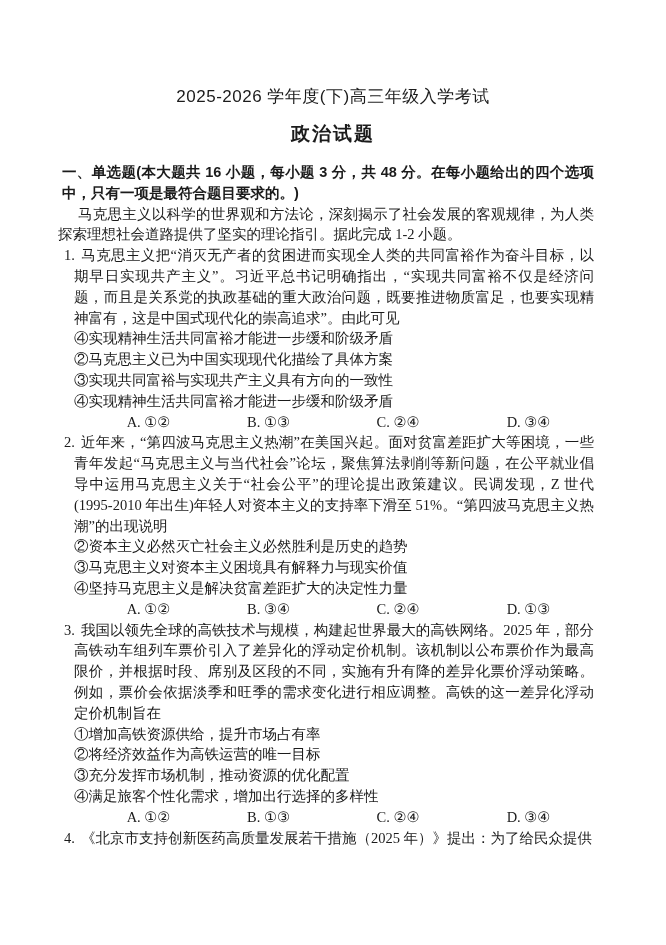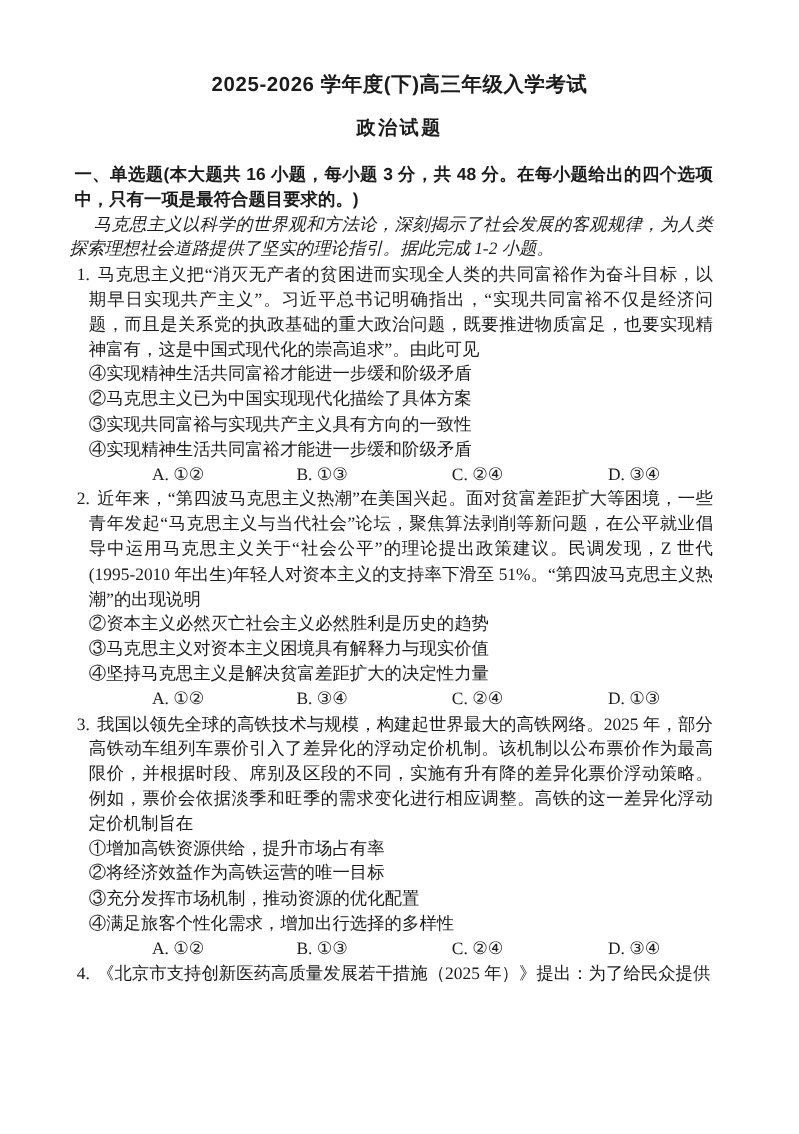--- a/index.html
+++ b/index.html
@@ -8,54 +8,53 @@
     width: 666px;
     height: 945px;
     margin: 0 auto;
     background: #ffffff;
     color: #1b1b1b;
     overflow: hidden;
     box-sizing: border-box;
   }
   .exam-title {
     margin: 0;
-    padding-top: 60px;
+    padding-top: 86px;
     text-align: center;
     font-family: "Liberation Sans", "DejaVu Sans", sans-serif;
-    font-weight: 700;
+    font-weight: 400;
     font-size: 17px;
     line-height: 21px;
     letter-spacing: 0.5px;
   }
   .subject-title {
     margin: 14px 0 0 0;
     text-align: center;
     font-family: "Liberation Sans", "DejaVu Sans", sans-serif;
     font-weight: 700;
-    font-size: 16px;
+    font-size: 19px;
     line-height: 26px;
     letter-spacing: 2px;
   }
   .content {
     margin: 15px 72px 0 58px;
     font-family: "Liberation Serif", "DejaVu Serif", serif;
     font-size: 14.5px;
     line-height: 20.8px;
     text-align: justify;
   }
   .section-header {
     margin: 0 0 0 4px;
     font-family: "Liberation Sans", "DejaVu Sans", sans-serif;
     font-weight: 700;
     font-size: 14.5px;
     line-height: 20.8px;
   }
   .intro {
     margin: 0;
-    font-style: italic;
     text-indent: 20px;
   }
   .question { margin-left: 6px; padding-left: 10px; }
   .stem { text-indent: -10px; }
   .q-num { margin-right: 6px; }
   .statement { text-align: left; }
   .choices {
     display: grid;
     grid-template-columns: 111px 129px 130px auto;
     padding-left: 19px;

